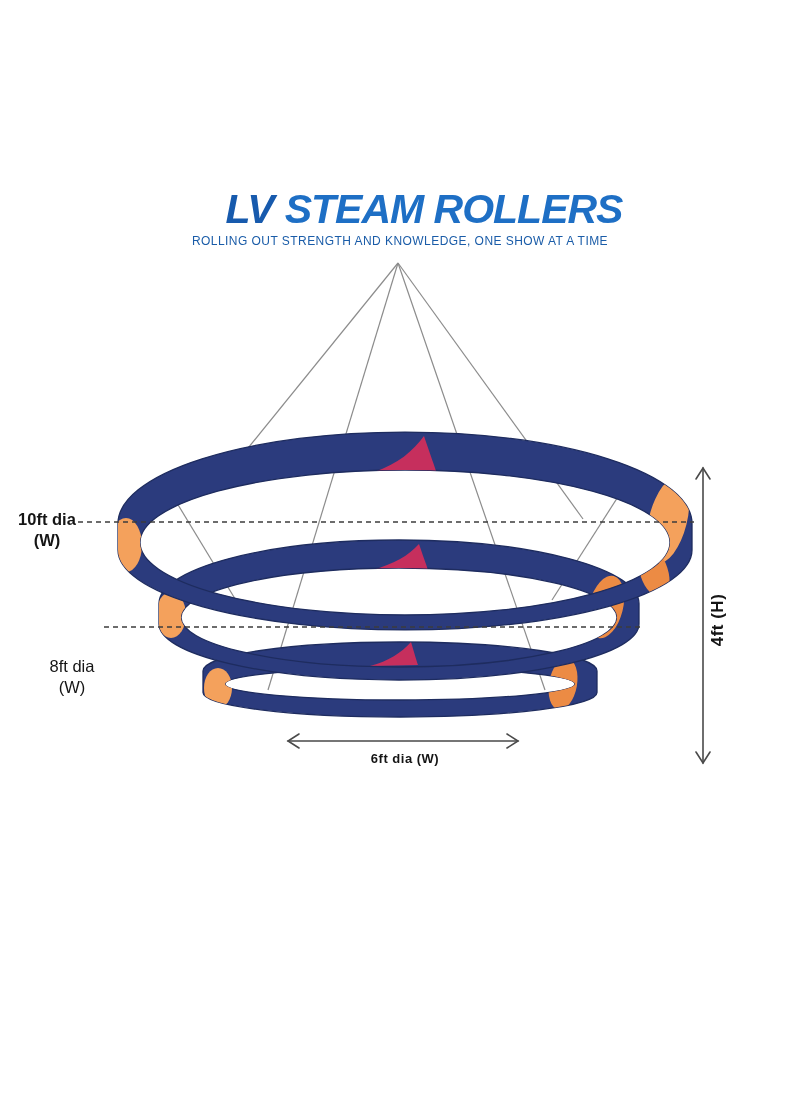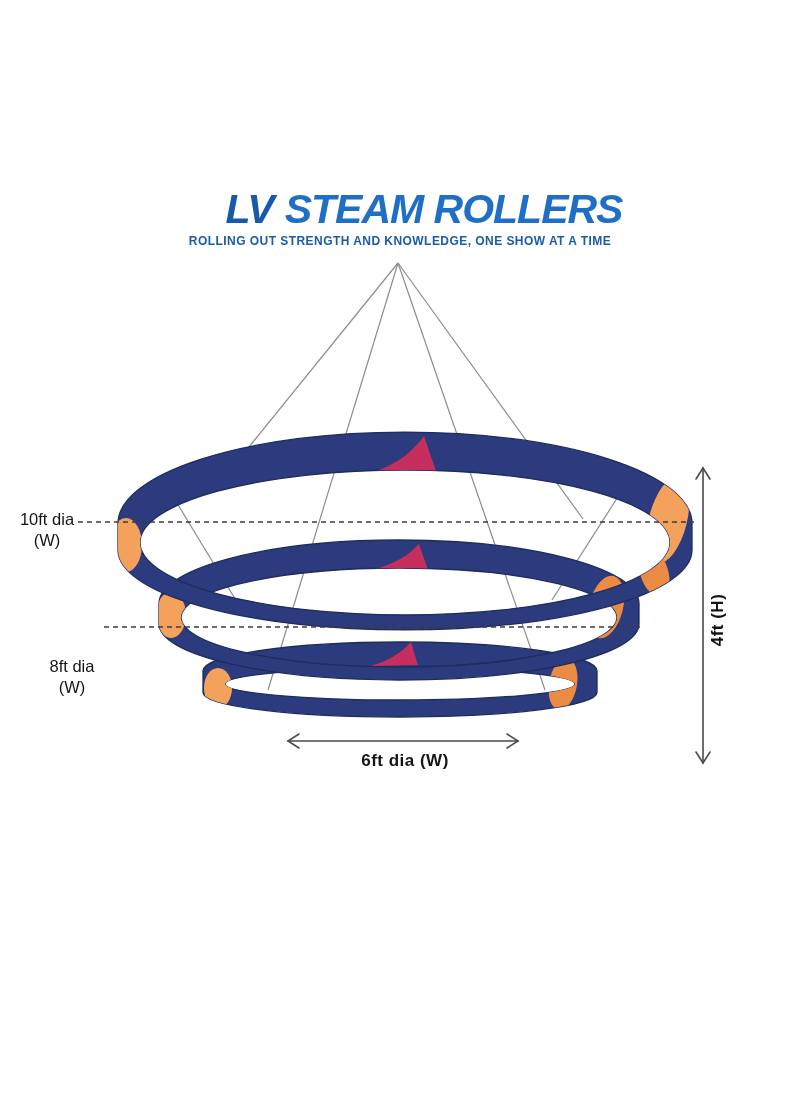--- a/index.html
+++ b/index.html
@@ -4,26 +4,26 @@
 <style>
   html,body{margin:0;padding:0;background:#fff;}
   #page{position:relative;width:800px;height:1100px;background:#fff;overflow:hidden;
         font-family:"Liberation Sans",sans-serif;}
   #diagram-svg{position:absolute;left:0;top:0;width:800px;height:1100px;}
   .abs{position:absolute;}
   
   #brand{left:0;top:188px;width:800px;text-align:center;}
   #brand-title{font-size:41px;font-weight:700;font-style:italic;letter-spacing:-1px;line-height:1.05;margin-left:48px;}
   #brand-title .t2{margin-left:11px;}
-  #brand-tagline{margin-top:3px;font-size:12px;font-weight:700;letter-spacing:0.45px;}
+  #brand-tagline{margin-top:3px;font-size:12px;font-weight:400;letter-spacing:0.45px;}
   
   .dim{color:#151515;}
-  #label-10ft{left:6px;top:509px;width:82px;text-align:center;font-size:16.5px;line-height:21px;}
+  #label-10ft{left:6px;top:509px;width:82px;text-align:center;font-size:16.5px;line-height:21px;font-weight:bold;}
   #label-8ft{left:30px;top:612px;width:84px;text-align:center;font-size:16.5px;line-height:21px;margin-top:44px;}
-  #label-6ft{left:305px;top:751px;width:200px;text-align:center;font-size:17px;font-weight:700;letter-spacing:0.5px;}
+  #label-6ft{left:305px;top:751px;width:200px;text-align:center;font-size:13px;font-weight:700;letter-spacing:0.5px;}
   #label-4ft{left:660px;top:608px;width:120px;height:24px;text-align:center;font-size:17px;font-weight:700;
              letter-spacing:0.5px;transform:rotate(-90deg);transform-origin:50% 50%;}
 </style>
 </head>
 <body>
 
 <div id="page">
 
   <svg id="diagram-svg" viewBox="0 0 800 1100">
     <defs>

